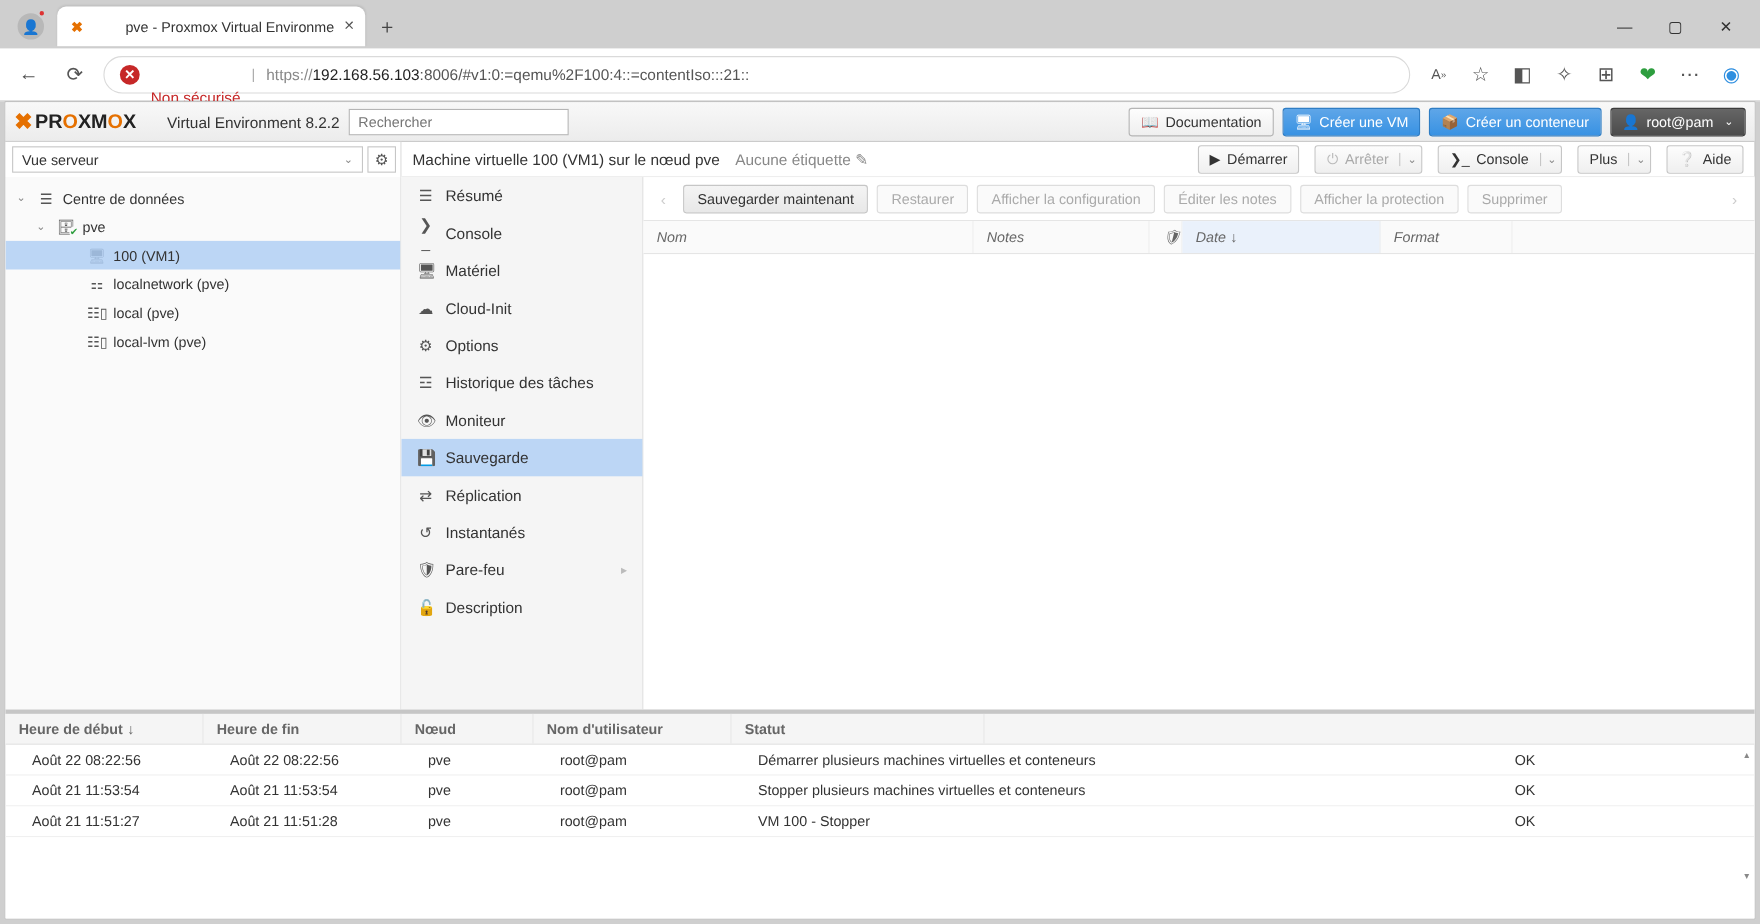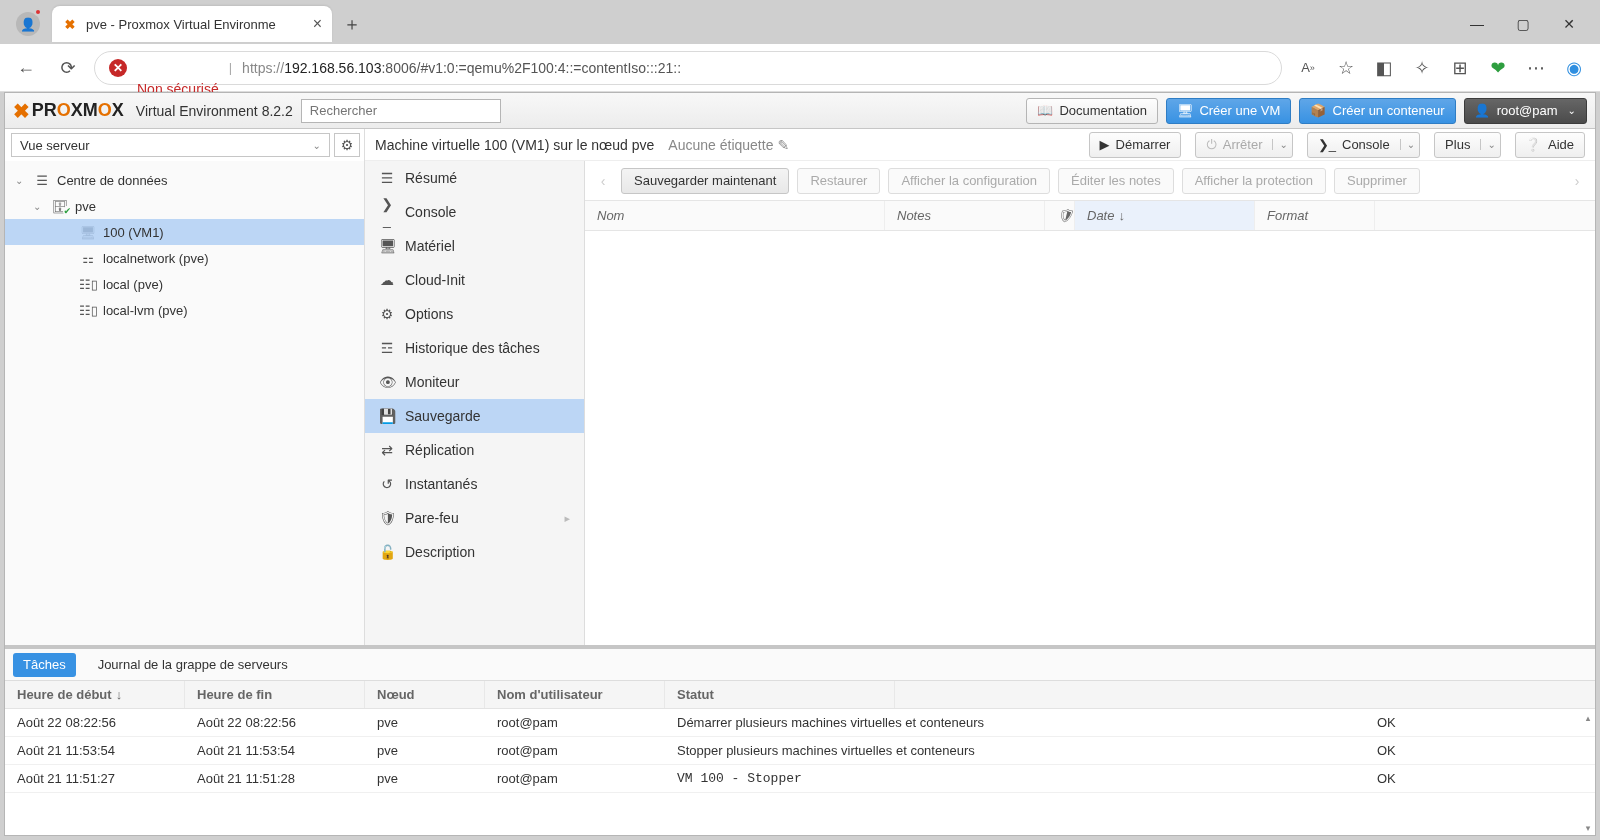--- a/index.html
+++ b/index.html
@@ -6,21 +6,21 @@
 body { font-family: "Segoe UI", Arial, sans-serif; font-size: 13px; background: #cfcfcf; color: #333; overflow: hidden; }
 
 
 .browser-chrome { width: 1600px; height: 840px; display: flex; flex-direction: column; background: #cfcfcf; }
 .tab-strip { height: 44px; display: flex; align-items: center; padding: 4px 0 0 8px; gap: 4px; }
 .avatar-slot { width: 40px; height: 36px; display:flex; align-items:center; justify-content:center; position:relative; }
 .avatar-circle { width: 24px; height: 24px; border-radius: 50%; background: #b8b8b8; display:flex; align-items:center; justify-content:center; color:#fff; }
 .avatar-dot { position:absolute; top:2px; right:6px; width:8px; height:8px; border-radius:50%; background:#d33; border:2px solid #cfcfcf; }
 .browser-tab { background: #fff; height: 36px; width: 280px; border-radius: 8px 8px 0 0; display: flex; align-items: center; padding: 0 10px; gap: 8px; box-shadow: 0 -1px 2px rgba(0,0,0,.08); }
 .browser-tab .favicon { width:16px; height:16px; color:#e57000; display:flex; align-items:center; justify-content:center; font-weight:bold;}
-.browser-tab .title { flex:1; white-space:nowrap; overflow:hidden; text-overflow:ellipsis; font-size:13px; color:#333; }
+.browser-tab .title { flex:1; white-space:nowrap; overflow:hidden; text-overflow:ellipsis; font-size:13px; color:#333;margin-left:28px; }
 .browser-tab .close { color:#555; font-size:16px; }
 .new-tab { width:32px; height:32px; display:flex; align-items:center; justify-content:center; font-size:18px; color:#444; border-radius:4px; }
 .window-controls { margin-left:auto; display:flex; gap:0; padding-right:8px; }
 .win-btn { width:46px; height:32px; display:flex; align-items:center; justify-content:center; color:#333; font-size:14px; }
 
 .nav-bar { height: 48px; background: #fff; display:flex; align-items:center; padding:0 10px; gap:10px; border-bottom:1px solid #ddd; }
 .nav-icon { width:32px; height:32px; display:flex; align-items:center; justify-content:center; color:#555; font-size:18px; border-radius:4px; }
 .addr { flex:1; height:34px; border:1px solid #dadada; border-radius:18px; display:flex; align-items:center; padding:0 14px; gap:10px; background:#fff; }
 .addr .warn-badge { width:18px; height:18px; border-radius:50%; background:#c62828; color:#fff; display:flex; align-items:center; justify-content:center; font-size:12px; font-weight:bold;}
 .addr .nonsecure { color:#c62828; font-size:14px;margin-top:42px; }
@@ -31,21 +31,21 @@
 .right-icons { display:flex; gap:6px; align-items:center; }
 
 
 .app { flex:1; display:flex; flex-direction:column; background:#fff; border:1px solid #b5b5b5; margin:0 4px 4px 4px; }
 
 .topbar { height:36px; background:linear-gradient(#f8f8f8,#ececec); border-bottom:1px solid #c6c6c6; display:flex; align-items:center; padding:0 8px; gap:8px; }
 .logo-area { display:flex; align-items:center; gap:2px; font-weight:bold; }
 .logo-x { color:#e57000; font-weight:900; font-size:20px; }
 .logo-text { color:#222; font-weight:900; font-size:18px; letter-spacing:0; }
 .logo-text .o { color:#e57000; }
-.env-text { color:#333; font-size:14px; margin-left:4px; }
+.env-text { color:#333; font-size:14px; margin-left:20px; }
 .search-box { width:200px; height:24px; border:1px solid #b5b5b5; background:#fff; padding:2px 8px; font-size:13px; color:#888; }
 
 .topbar .spacer { flex:1; }
 .tb-btn { height:26px; padding:0 10px; border:1px solid #b5b5b5; background:linear-gradient(#fdfdfd,#efefef); border-radius:3px; display:flex; align-items:center; gap:6px; font-size:13px; color:#333; }
 .tb-btn.primary { background:linear-gradient(#5fa6e8,#3892e3); border-color:#2f7dc4; color:#fff; }
 .tb-btn.dark { background:linear-gradient(#666,#4b4b4b); border-color:#3c3c3c; color:#fff; }
 .tb-btn .ico { font-size:13px; }
 
 
 .row2 { display:flex; height:32px; }
@@ -94,21 +94,21 @@
 .gh.sorted { background:#eaf1fb; }
 
 
 .tasks { height:190px; border-top:4px solid #c6c6c6; background:#fff; display:flex; flex-direction:column; }
 .tasks-tabs { height:32px; display:flex; align-items:center; gap:12px; padding:4px 8px; border-bottom:1px solid #ddd; background:#fafafa;}
 .task-tab { height:24px; padding:0 10px; display:flex; align-items:center; font-size:13px; color:#333; border-radius:3px; }
 .task-tab.active { background:#3892e3; color:#fff; }
 .tasks-head { display:flex; height:28px; background:#f5f5f5; border-bottom:1px solid #e3e3e3;font-weight:bold; }
 .th { padding:0 12px; display:flex; align-items:center; font-size:13px; color:#666; border-right:1px solid #e8e8e8; }
 .tasks-body { flex:1; overflow:auto; position:relative; }
-.tr { display:flex; height:28px; align-items:center; border-bottom:1px solid #f0f0f0; }
+.tr { display:flex; height:28px; align-items:center; border-bottom:1px solid #f0f0f0;padding-left:12px; }
 .td { padding:0 12px; font-size:13px; color:#333; white-space:nowrap; overflow:hidden; text-overflow:ellipsis; }
 .scroll-ind { position:absolute; right:2px; top:4px; width:10px; color:#888; font-size:9px; display:flex; flex-direction:column; align-items:center; gap:100px;}
 </style>
 </head>
 <body>
 
 <div class="browser-chrome">
 
   <div class="tab-strip">
     <div class="avatar-slot">
@@ -349,28 +349,20 @@
             <div class="gh" style="width:120px">
                 <span>Format</span>
               </div>
           </div>
           <div style="flex:1"></div>
         </div>
       </div>
     </div>
 
     <div class="tasks">
-      <div class="tasks-tabs">
-        <div class="task-tab active">
-            <span>Tâches</span>
-          </div>
-        <div class="task-tab">
-            <span>Journal de la grappe de serveurs</span>
-          </div>
-      </div>
       <div class="tasks-head">
         <div class="th" style="width:180px">
             <span>Heure de début</span> 
             <span style="margin-left:4px;">↓</span>
           </div>
         <div class="th" style="width:180px">
             <span>Heure de fin</span>
           </div>
         <div class="th" style="width:120px">
             <span>Nœud</span>
@@ -401,20 +393,20 @@
             <div class="td" style="width: 120px;">pve</div>
             <div class="td" style="width: 180px;">root@pam</div>
             <div class="td" style="flex: 1 1 0%;">Stopper plusieurs machines virtuelles et conteneurs</div>
             <div class="td" style="width: 230px;">OK</div>
           </div>
           <div class="tr">
             <div class="td" style="width: 180px;">Août 21 11:51:27</div>
             <div class="td" style="width: 180px;">Août 21 11:51:28</div>
             <div class="td" style="width: 120px;">pve</div>
             <div class="td" style="width: 180px;">root@pam</div>
-            <div class="td" style="flex: 1 1 0%; font-family: Liberation Mono, monospace;">VM 100 - Stopper</div>
+            <div class="td" style="flex: 1 1 0%;">VM 100 - Stopper</div>
             <div class="td" style="width: 230px;">OK</div>
           </div>
         </div>
     </div>
 
   </div>
 </div>
 
 </body></html>

